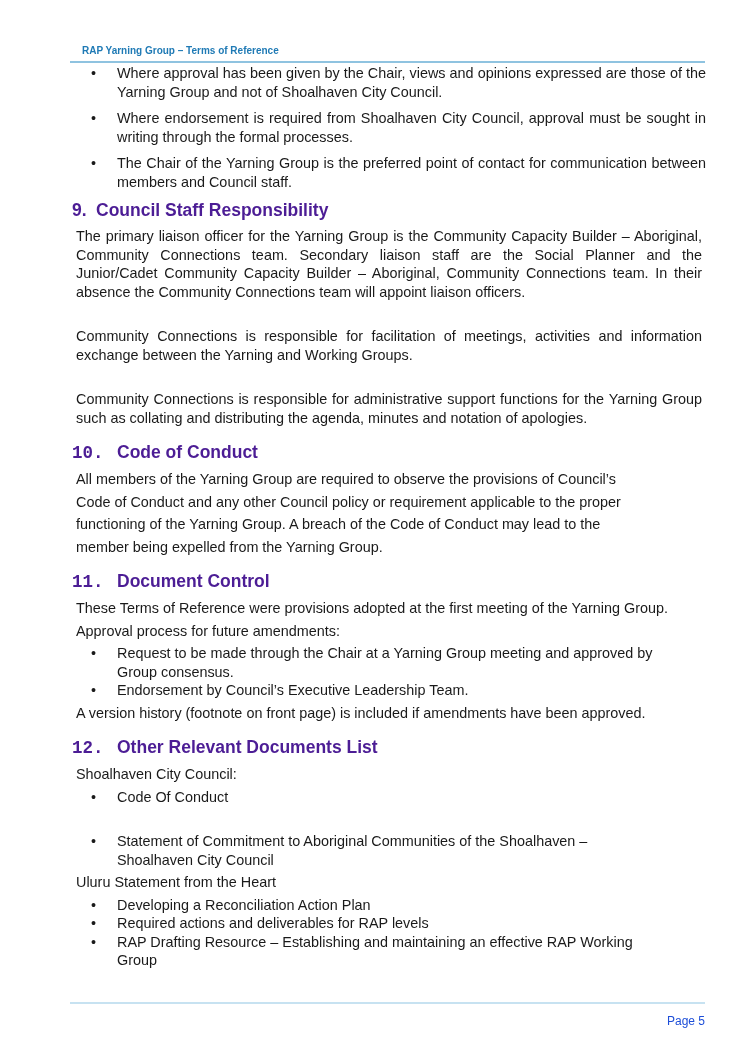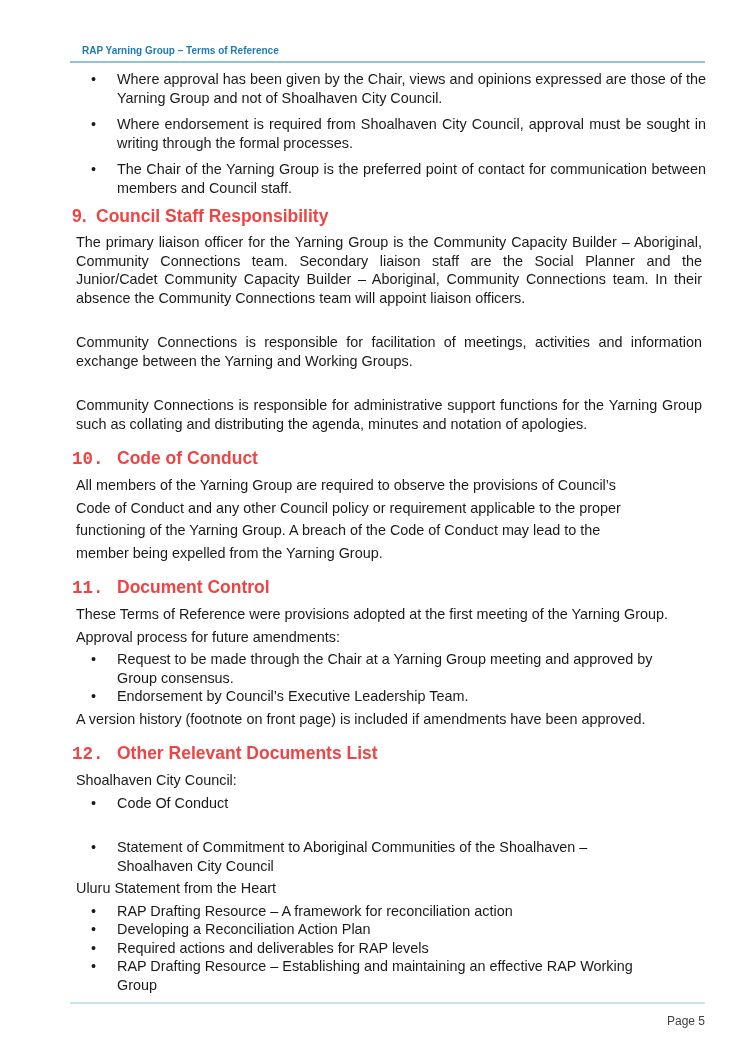--- a/index.html
+++ b/index.html
@@ -1,33 +1,33 @@
 <!DOCTYPE html>
 <html><head>
   <meta charset="utf-8">
   <style>
     html, body { margin: 0; padding: 0; background: #ffffff; }
     body { width: 749px; height: 1061px; position: relative; overflow: hidden;
            font-family: "Liberation Sans", sans-serif; color: #1a1a1a; }
     .header-title { position: absolute; left: 70px; top: 45px; font-size: 10px; font-weight: bold; color: #1f7ab5; margin-left: 12px; }
     .header-rule { position: absolute; left: 70px; top: 61px; width: 635px; height: 2px; background: #8fc3e0; }
-    .content { position: absolute; left: 72px; top: 70px; width: 634px; font-size: 14.4px; line-height: 18.5px; }
+    .content { position: absolute; left: 72px; top: 64px; width: 634px; font-size: 14.4px; line-height: 18.5px; }
     ul.b { list-style: none; margin: 0; padding: 0; }
     ul.b li { position: relative; padding-left: 45px; }
     ul.b li::before { content: "\2022"; position: absolute; left: 19px; top: 0; }
     ul.spaced li { margin-bottom: 8px; text-align: justify; }
     ul.tight li { margin-bottom: 0; }
-    h2 { margin: 14px 0 6px 0; font-size: 17.5px; font-weight: bold; color: #ef4444; line-height: 22px; }
+    h2 { margin: 14px 0 6px 0; font-size: 17.5px; font-weight: bold; color: #4c1d95; line-height: 22px; }
     h2 .num { display: inline-block; }
     h2 .num.w { width: 45px; font-family: Liberation Mono, monospace; }
     p { margin: 4px; }
     p.j { text-align: justify; }
     .gap { height: 18px; }
     .footer-rule { position: absolute; left: 70px; top: 1002px; width: 635px; height: 2px; background: #c7e2f1; }
-    .footer-page { position: absolute; right: 44px; top: 1014px; font-size: 12px; color: #404040; }
+    .footer-page { position: absolute; right: 44px; top: 1014px; font-size: 12px; color: #1d4ed8; }
   </style>
 </head>
 <body>
 
 <div class="header-title">RAP Yarning Group – Terms of Reference</div>
 <div class="header-rule"></div>
 
 <div class="content">
   <ul class="b spaced">
     <li>Where approval has been given by the Chair, views and opinions expressed are those of the Yarning Group and not of Shoalhaven City Council.</li>
@@ -66,21 +66,20 @@
   <h2>
     <span class="num w">12.</span><span>Other Relevant Documents List</span>
   </h2>
   <p>Shoalhaven City Council:</p>
   <ul class="b tight" style="padding-right:40px;">
     <li>Code Of Conduct</li>
     <li style="padding-right:70px;margin-top:26px;">Statement of Commitment to Aboriginal Communities of the Shoalhaven – Shoalhaven City Council</li>
   </ul>
   <p>Uluru Statement from the Heart</p>
   <ul class="b tight" style="padding-right:40px;">
-    <li>RAP Drafting Resource – A framework for reconciliation action</li>
     <li>Developing a Reconciliation Action Plan</li>
     <li>Required actions and deliverables for RAP levels</li>
     <li>RAP Drafting Resource – Establishing and maintaining an effective RAP Working Group</li>
   </ul>
 </div>
 
 <div class="footer-rule"></div>
 <div class="footer-page">Page 5</div>
 
 </body></html>

